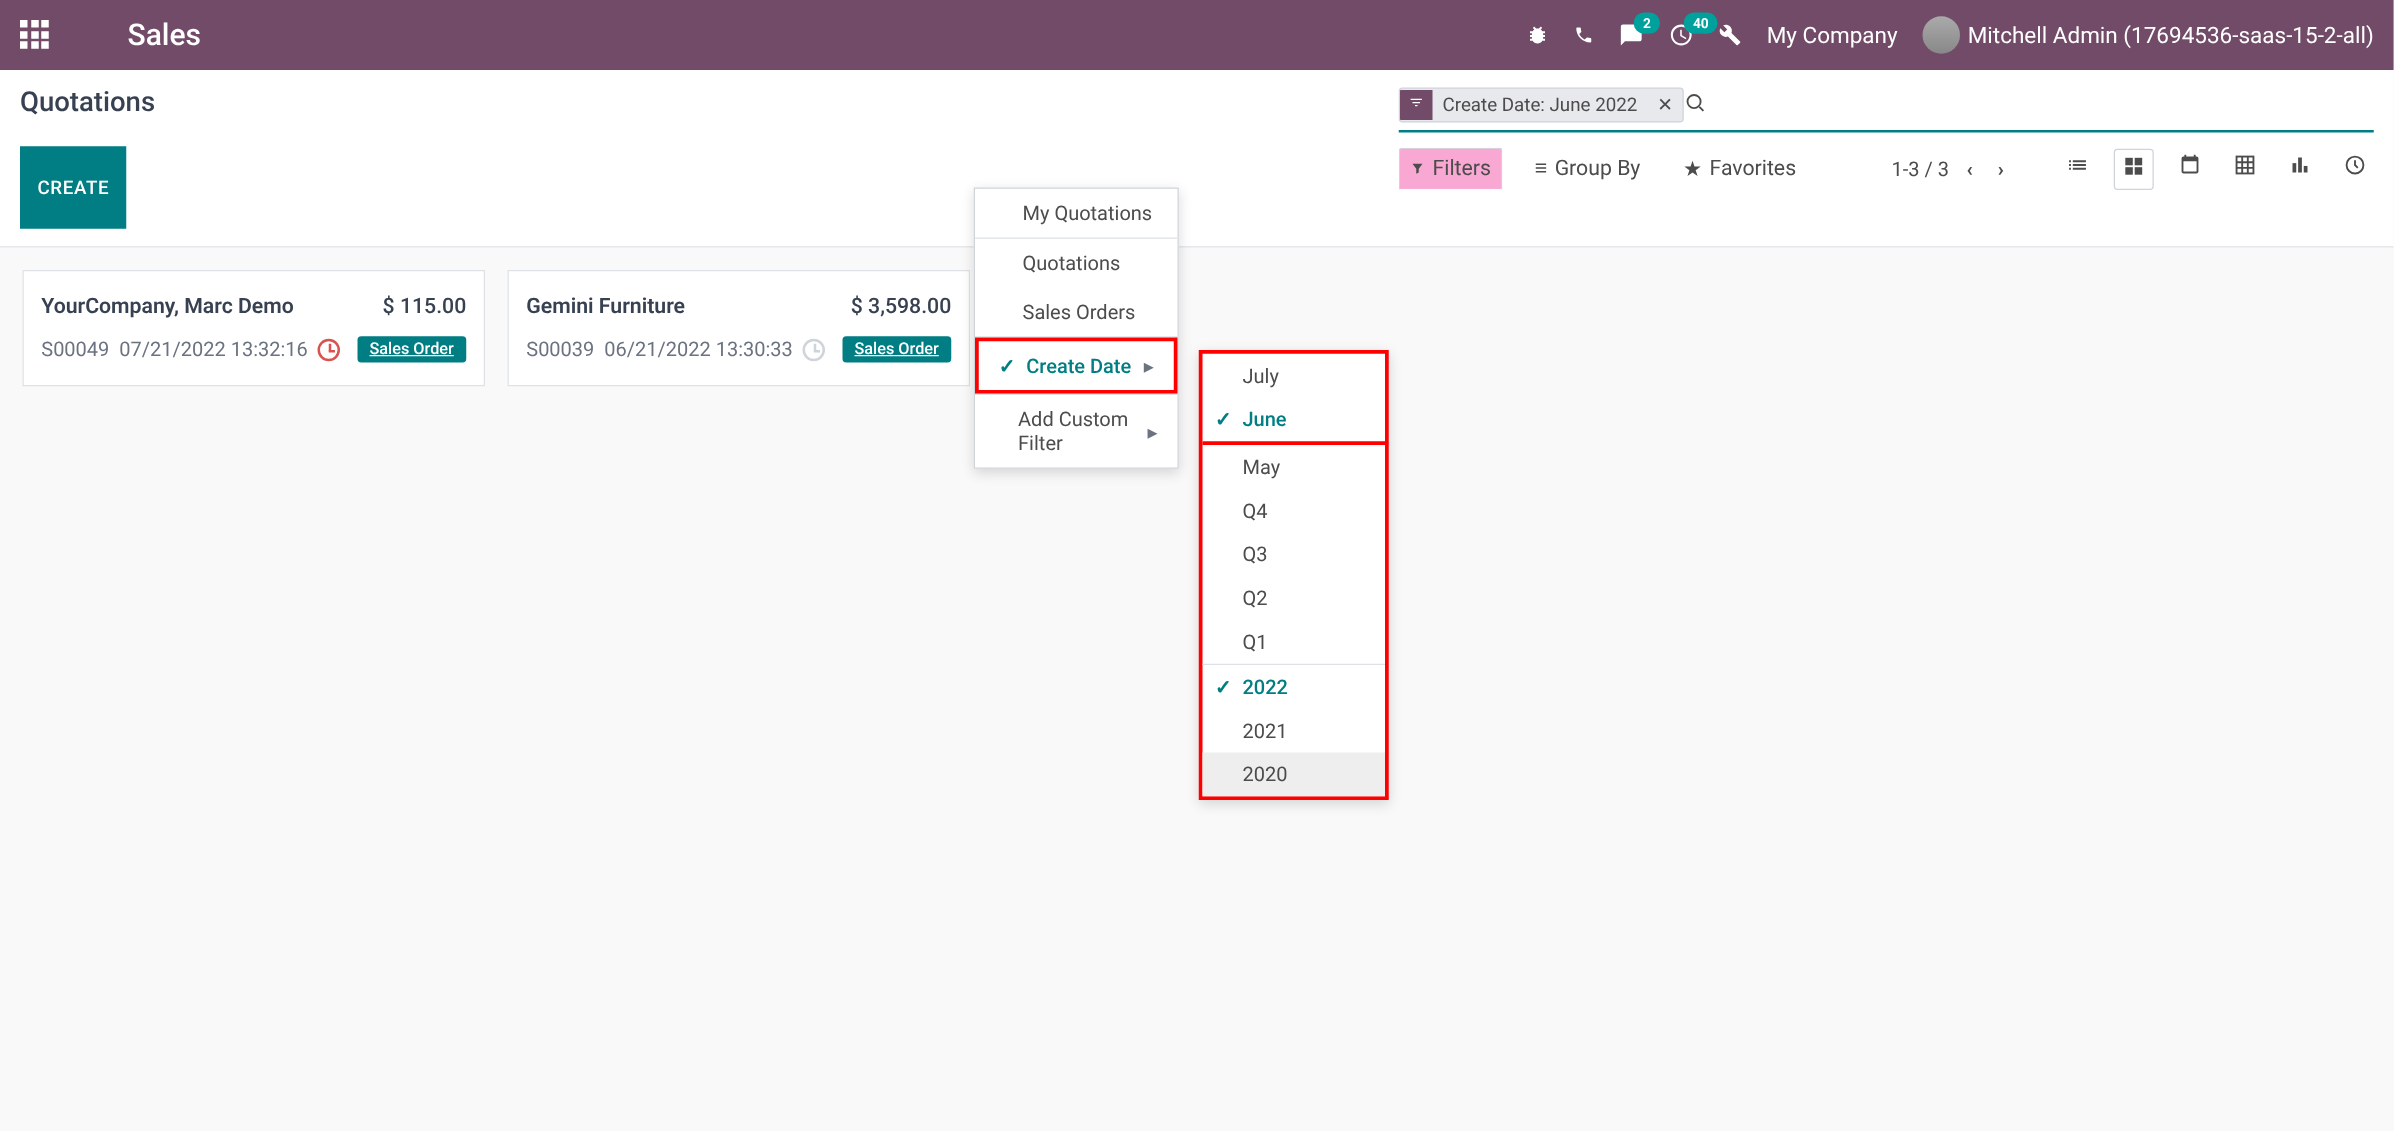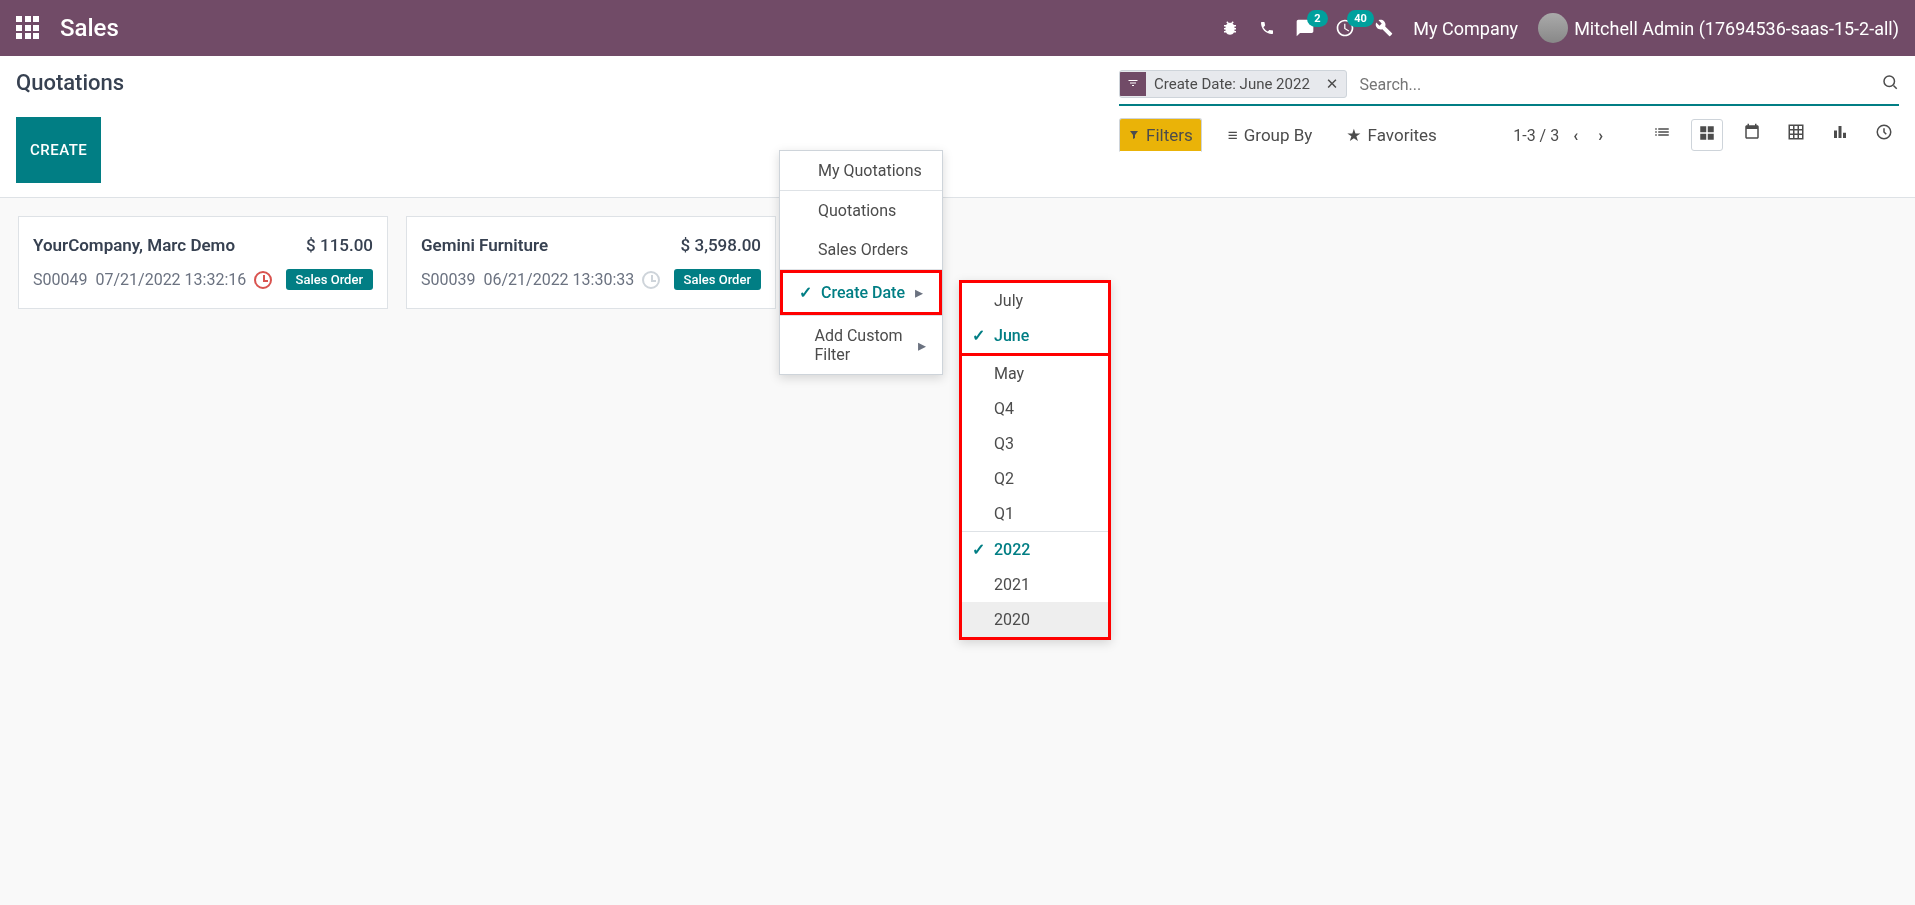--- a/index.html
+++ b/index.html
@@ -13,20 +13,21 @@
       overflow-x: hidden;
       width: 1915px;
     }
     .topnav {
       background: #714b67;
       height: 56px;
       display: flex;
       align-items: center;
       padding: 0 16px;
       color: #fff;
+      gap: 42px;
     }
     .apps-icon {
       width: 24px;
       height: 24px;
       display: grid;
       grid-template-columns: repeat(3, 1fr);
       grid-template-rows: repeat(3, 1fr);
       gap: 2px;
       margin-right: 20px;
       cursor: pointer;
@@ -177,21 +178,21 @@
       align-items: center;
       gap: 6px;
       font-size: 17px;
       color: #4c4c4c;
       cursor: pointer;
       padding: 6px 8px;
     }
     .dropdown-btn.active {
       border: 1px solid #ced4da;
       border-bottom: 1px solid #fff;
-      background: #eab308;
+      background: #f9a8d4;
       position: relative;
       z-index: 11;
       border-radius: 3px 3px 0 0;
     }
     .pager {
       margin-left: auto;
       display: flex;
       align-items: center;
       gap: 14px;
       color: #4c4c4c;
@@ -287,20 +288,21 @@
       background: currentColor;
     }
     .clock-red { color: #d9534f; }
     .clock-gray { color: #ced4da; }
     .status-tag {
       margin-left: auto;
       font-size: 13px;
       font-weight: 500;
       padding: 3px 10px;
       border-radius: 3px;
+      text-decoration: underline;
     }
     .tag-order {
       background: #017e84;
       color: #fff;
     }
     .tag-quote {
       border: 1px solid #017e84;
       color: #017e84;
       background: #fff;
     }
@@ -425,21 +427,20 @@
     <div class="search-bar">
       <div class="filter-tag">
         <span class="filter-tag-icon">
           <svg width="12" height="12" viewBox="0 0 24 24" fill="currentColor">
               <path d="M10 18h4v-2h-4v2zM3 6v2h18V6H3zm3 7h12v-2H6v2z"></path>
             </svg>
         </span>
         <span class="filter-tag-text">Create Date: June 2022</span>
         <span class="filter-tag-close">✕</span>
       </div>
-      <input class="search-input" placeholder="Search..." style="">
       <span class="search-icon">
         <svg width="18" height="18" viewBox="0 0 24 24" fill="none" stroke="currentColor" stroke-width="2">
             <circle cx="11" cy="11" r="7"></circle>
             <line x1="21" y1="21" x2="16.65" y2="16.65"></line>
           </svg>
       </span>
     </div>
     <div class="control-row">
       <div class="dropdown-btn active">
         <svg width="12" height="12" viewBox="0 0 24 24" fill="currentColor">

